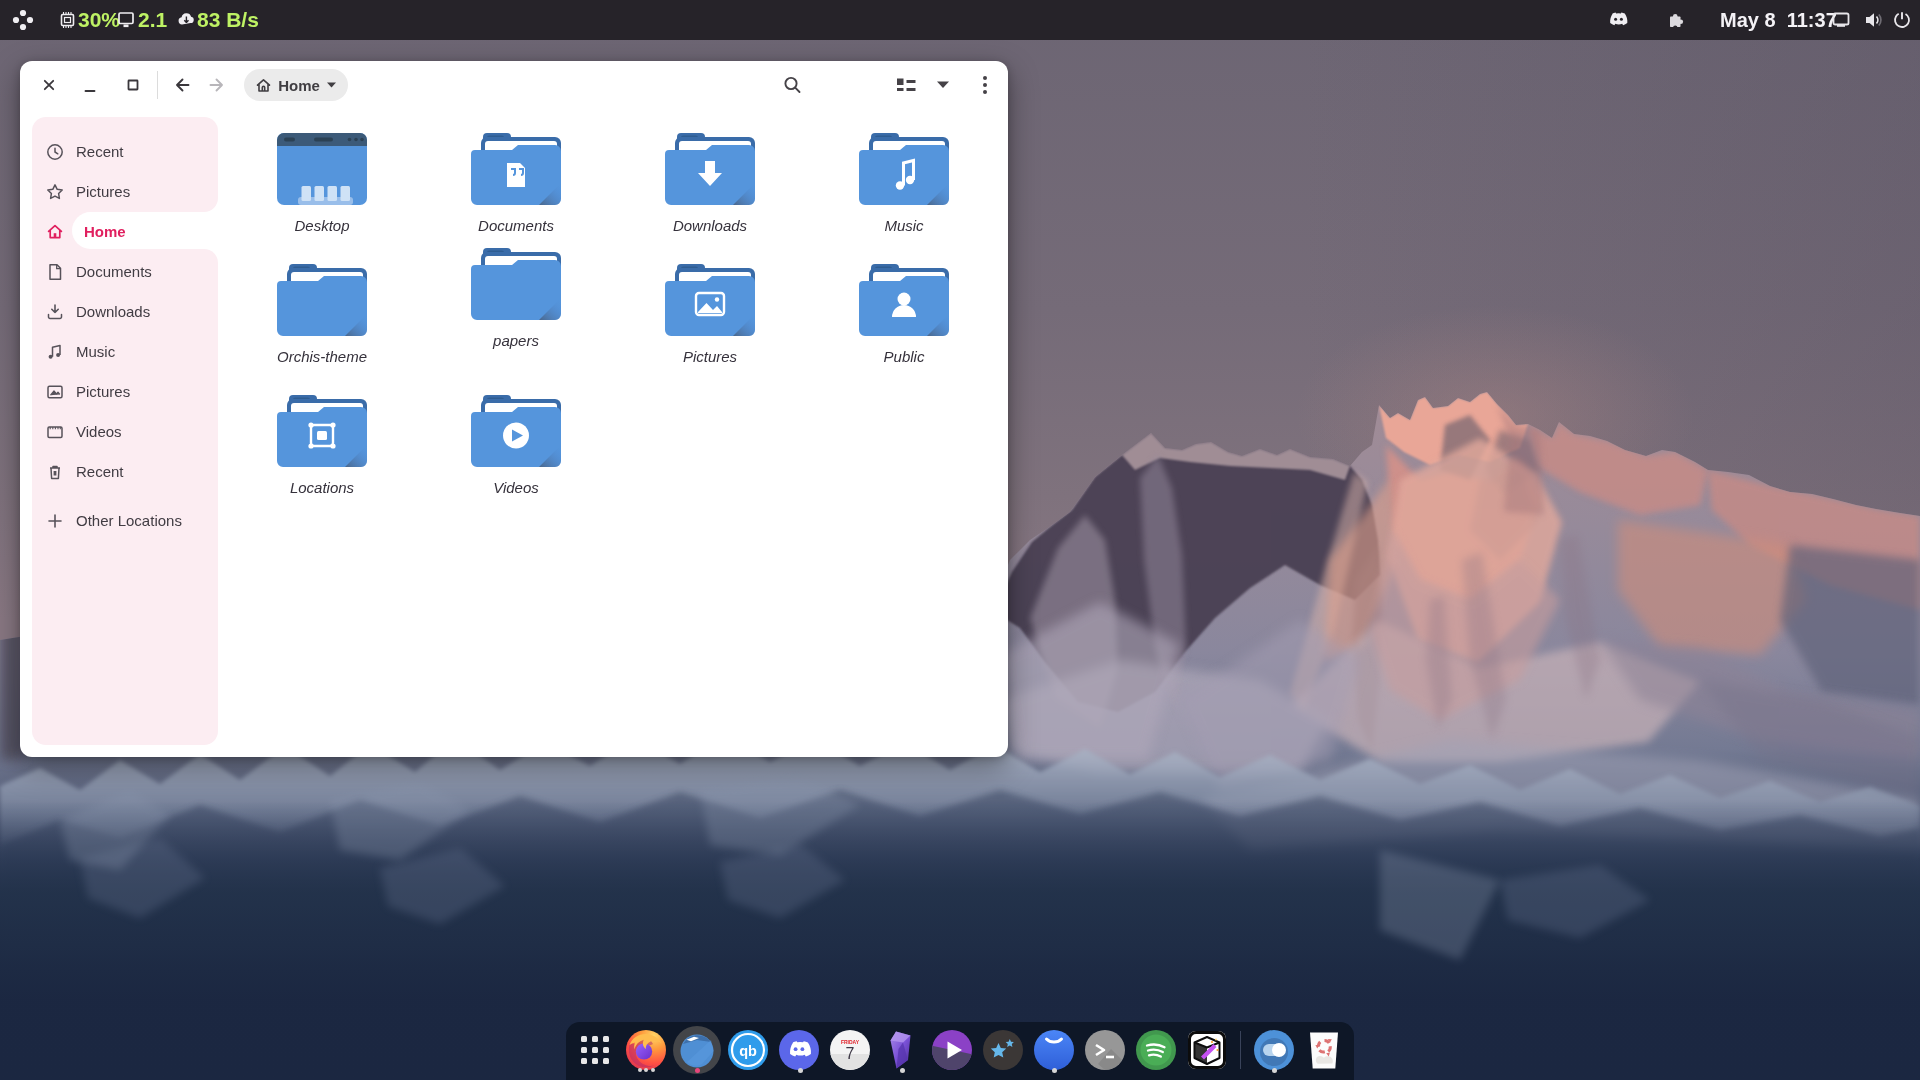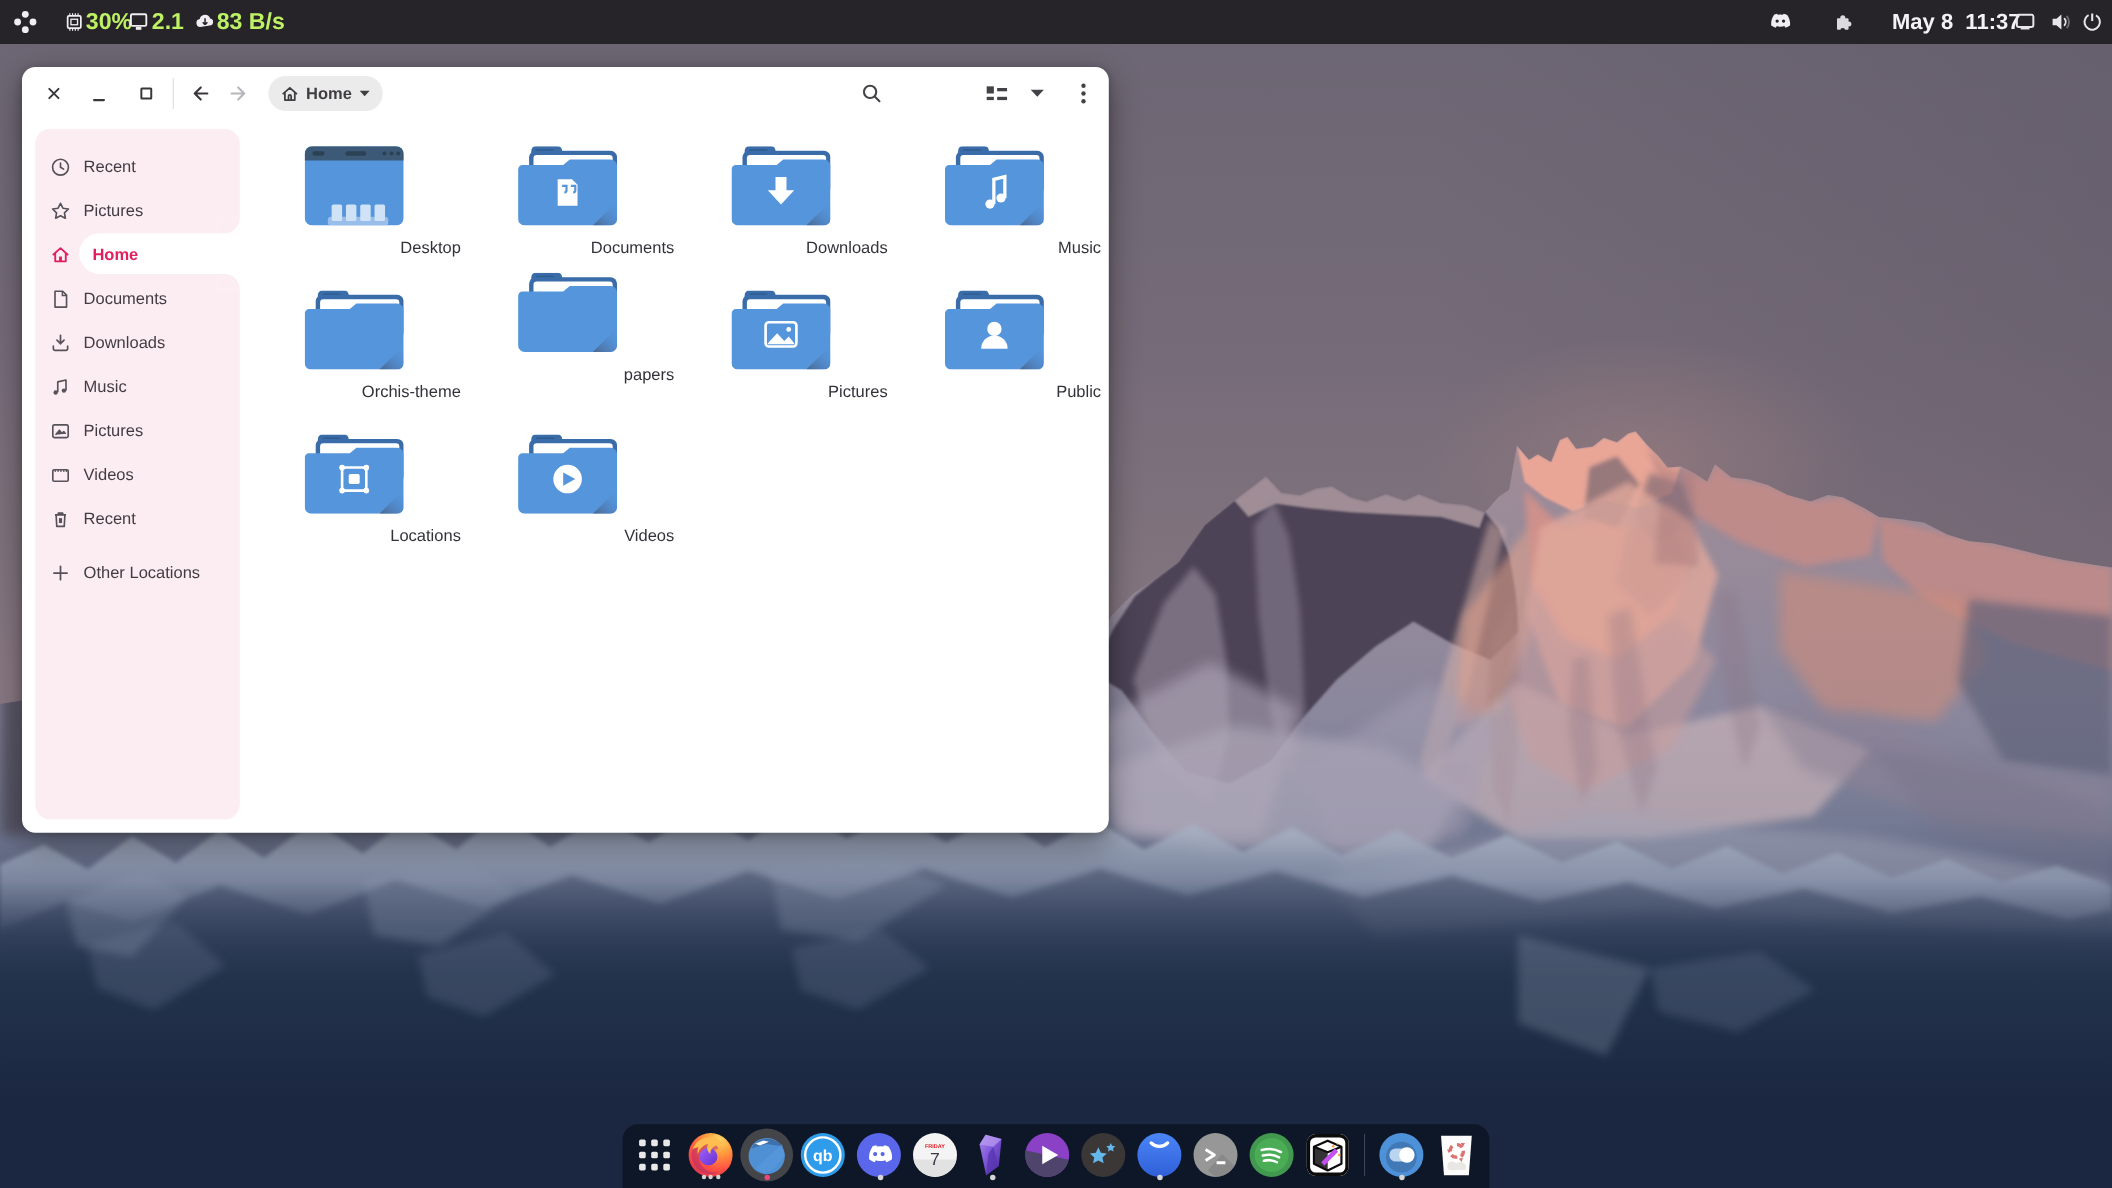--- a/index.html
+++ b/index.html
@@ -19,21 +19,21 @@
   #sidebar { position:absolute; left:12px; top:56px; width:186px; height:628px; background:#fcedf2; border-radius:14px; }
   .srow { position:absolute; left:0; width:186px; height:40px; }
   .srow svg { position:absolute; left:14px; top:11px; }
   .srow .tx { position:absolute; left:44px; top:11px; font-size:15px; color:#413c43; }
   #selpill { position:absolute; left:40px; top:95px; width:146px; height:37px; background:#ffffff;
              border-radius:19px 0 0 19px; }
   .inv { position:absolute; left:166px; width:20px; height:14px; background:#ffffff; overflow:hidden; }
   .inv i { position:absolute; left:0; top:0; width:20px; height:14px; background:#fcedf2; display:block; }
   #inv-top { top:81px; } #inv-top i { border-bottom-right-radius:14px; }
   #inv-bot { top:132px; } #inv-bot i { border-top-right-radius:14px; }
-  .cell { position:absolute; width:194px; height:130px; text-align:right; }
+  .cell { position:absolute; width:194px; height:130px; text-align:center;font-style:italic; }
   .cell svg.fico { position:absolute; left:52px; top:8px; }
   .cell .lab { position:absolute; top:92px; width:100%; font-size:15px; color:#35313b; }
   #dock { position:absolute; left:566px; top:1022px; width:788px; height:58px; background:#0e1727;
           border-radius:14px 14px 0 0; z-index:30; }
   .dicon { position:absolute; top:7px; width:42px; height:42px; }
   .ddot { position:absolute; top:46px; width:5px; height:5px; border-radius:50%; background:#d6d6d6; }
 </style>
 </head>
 <body>
 <div id="stage">

